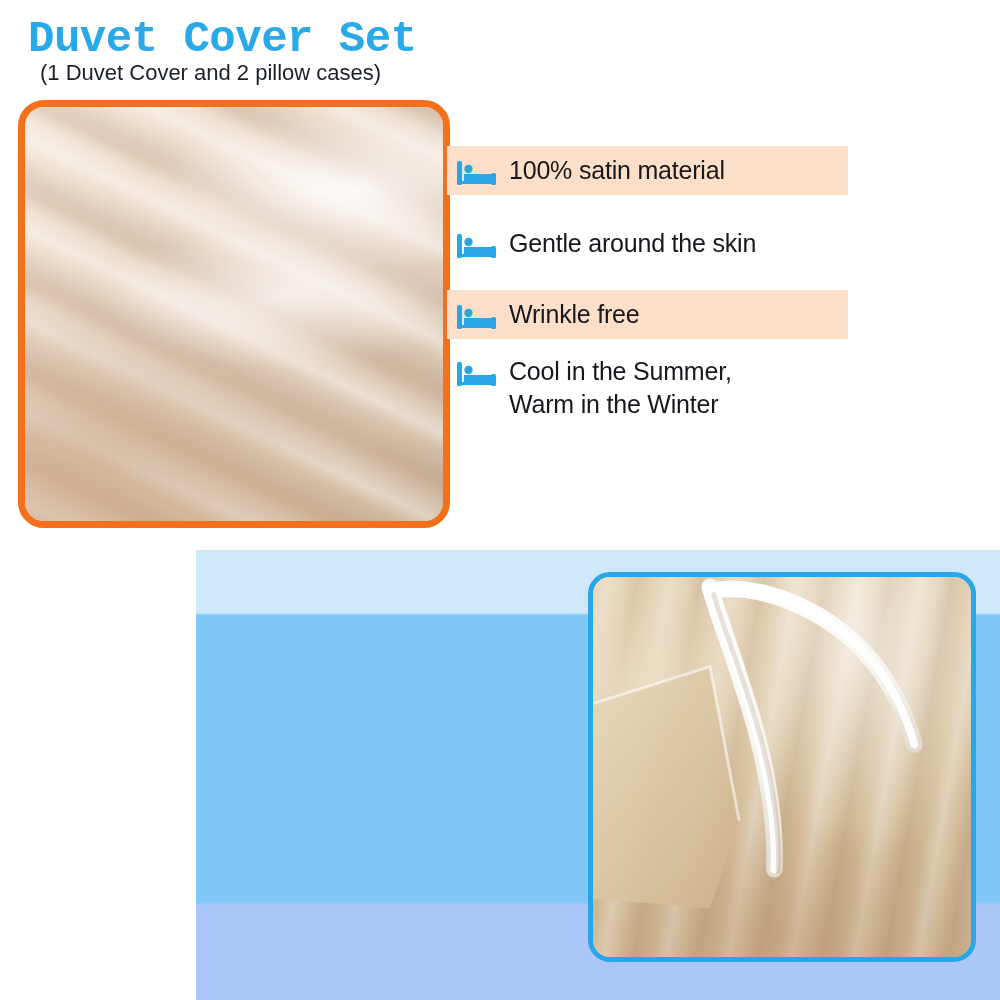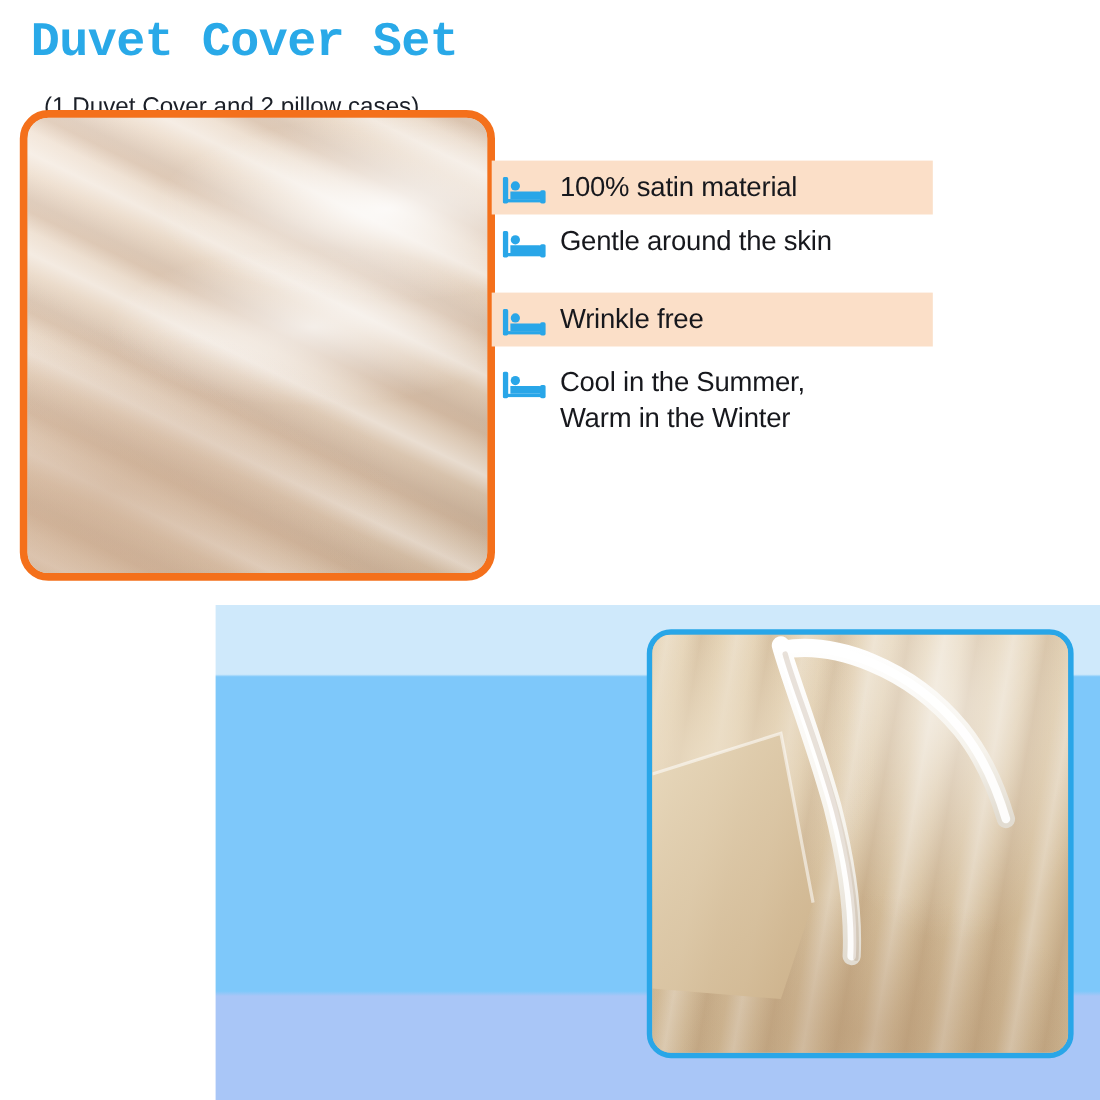--- a/index.html
+++ b/index.html
@@ -35,21 +35,21 @@
     font-weight: bold;
     letter-spacing: -0.5px;
     color: #29a9e8;
     line-height: 1.05;
     white-space: nowrap;
     font-family: Liberation Mono, monospace;
   }
   #subtitle {
     position: absolute;
     left: 40px;
-    top: 84px;
+    top: 60px;
     width: 420px;
     font-size: 22px;
     color: #1b1f27;
     line-height: 1.2;
     white-space: nowrap;
   }
 
   
   #hero-frame {
     position: absolute;
@@ -117,21 +117,21 @@
     margin-right: 10px;
   }
   .feature .ftext {
     font-size: 25px;
     color: #17181d;
     line-height: 1.32;
     letter-spacing: -0.2px;
     padding-top: 1px;
     white-space: pre-line;
   }
-  #feat-0 { }
+  #feat-0 { margin-bottom: 24px; }
   #feat-1 { margin-bottom: 22px; }
   #feat-2 { margin-bottom: 8px; }
 
   
   #blue-panel {
     position: absolute;
     left: 196px;
     top: 550px;
     width: 804px;
     height: 450px;

